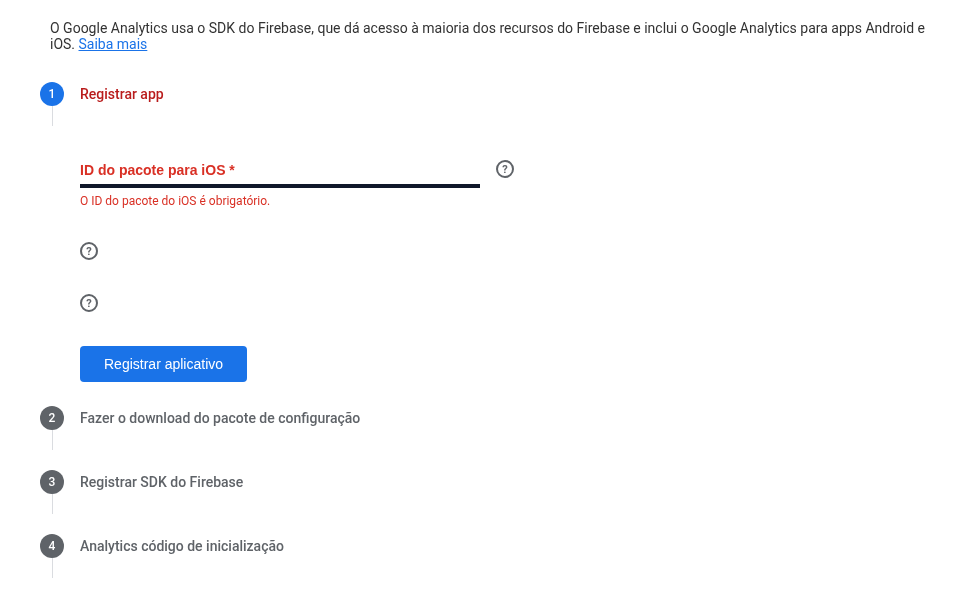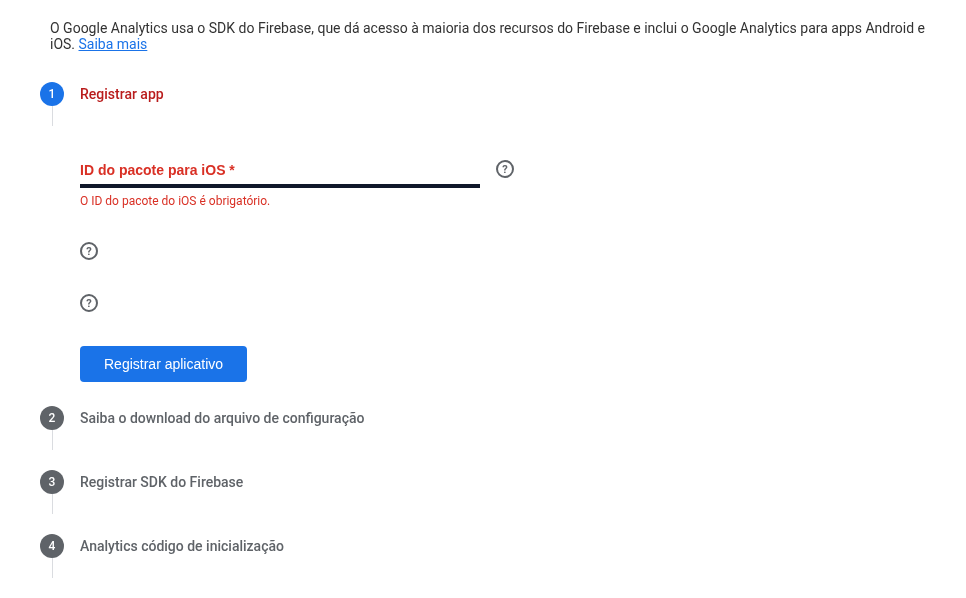--- a/index.html
+++ b/index.html
@@ -183,21 +183,21 @@
       </div>
     </div>
   </div>
 
   <div class="step step-short">
     <div class="step-left">
       <div class="step-circle inactive">2</div>
       <div class="step-connector"></div>
     </div>
     <div class="step-content">
-      <div class="step-title inactive">Saiba o download do arquivo de configuração</div>
+      <div class="step-title inactive">Fazer o download do pacote de configuração</div>
     </div>
   </div>
 
   <div class="step step-short">
     <div class="step-left">
       <div class="step-circle inactive">3</div>
       <div class="step-connector"></div>
     </div>
     <div class="step-content">
       <div class="step-title inactive">Registrar SDK do Firebase</div>

